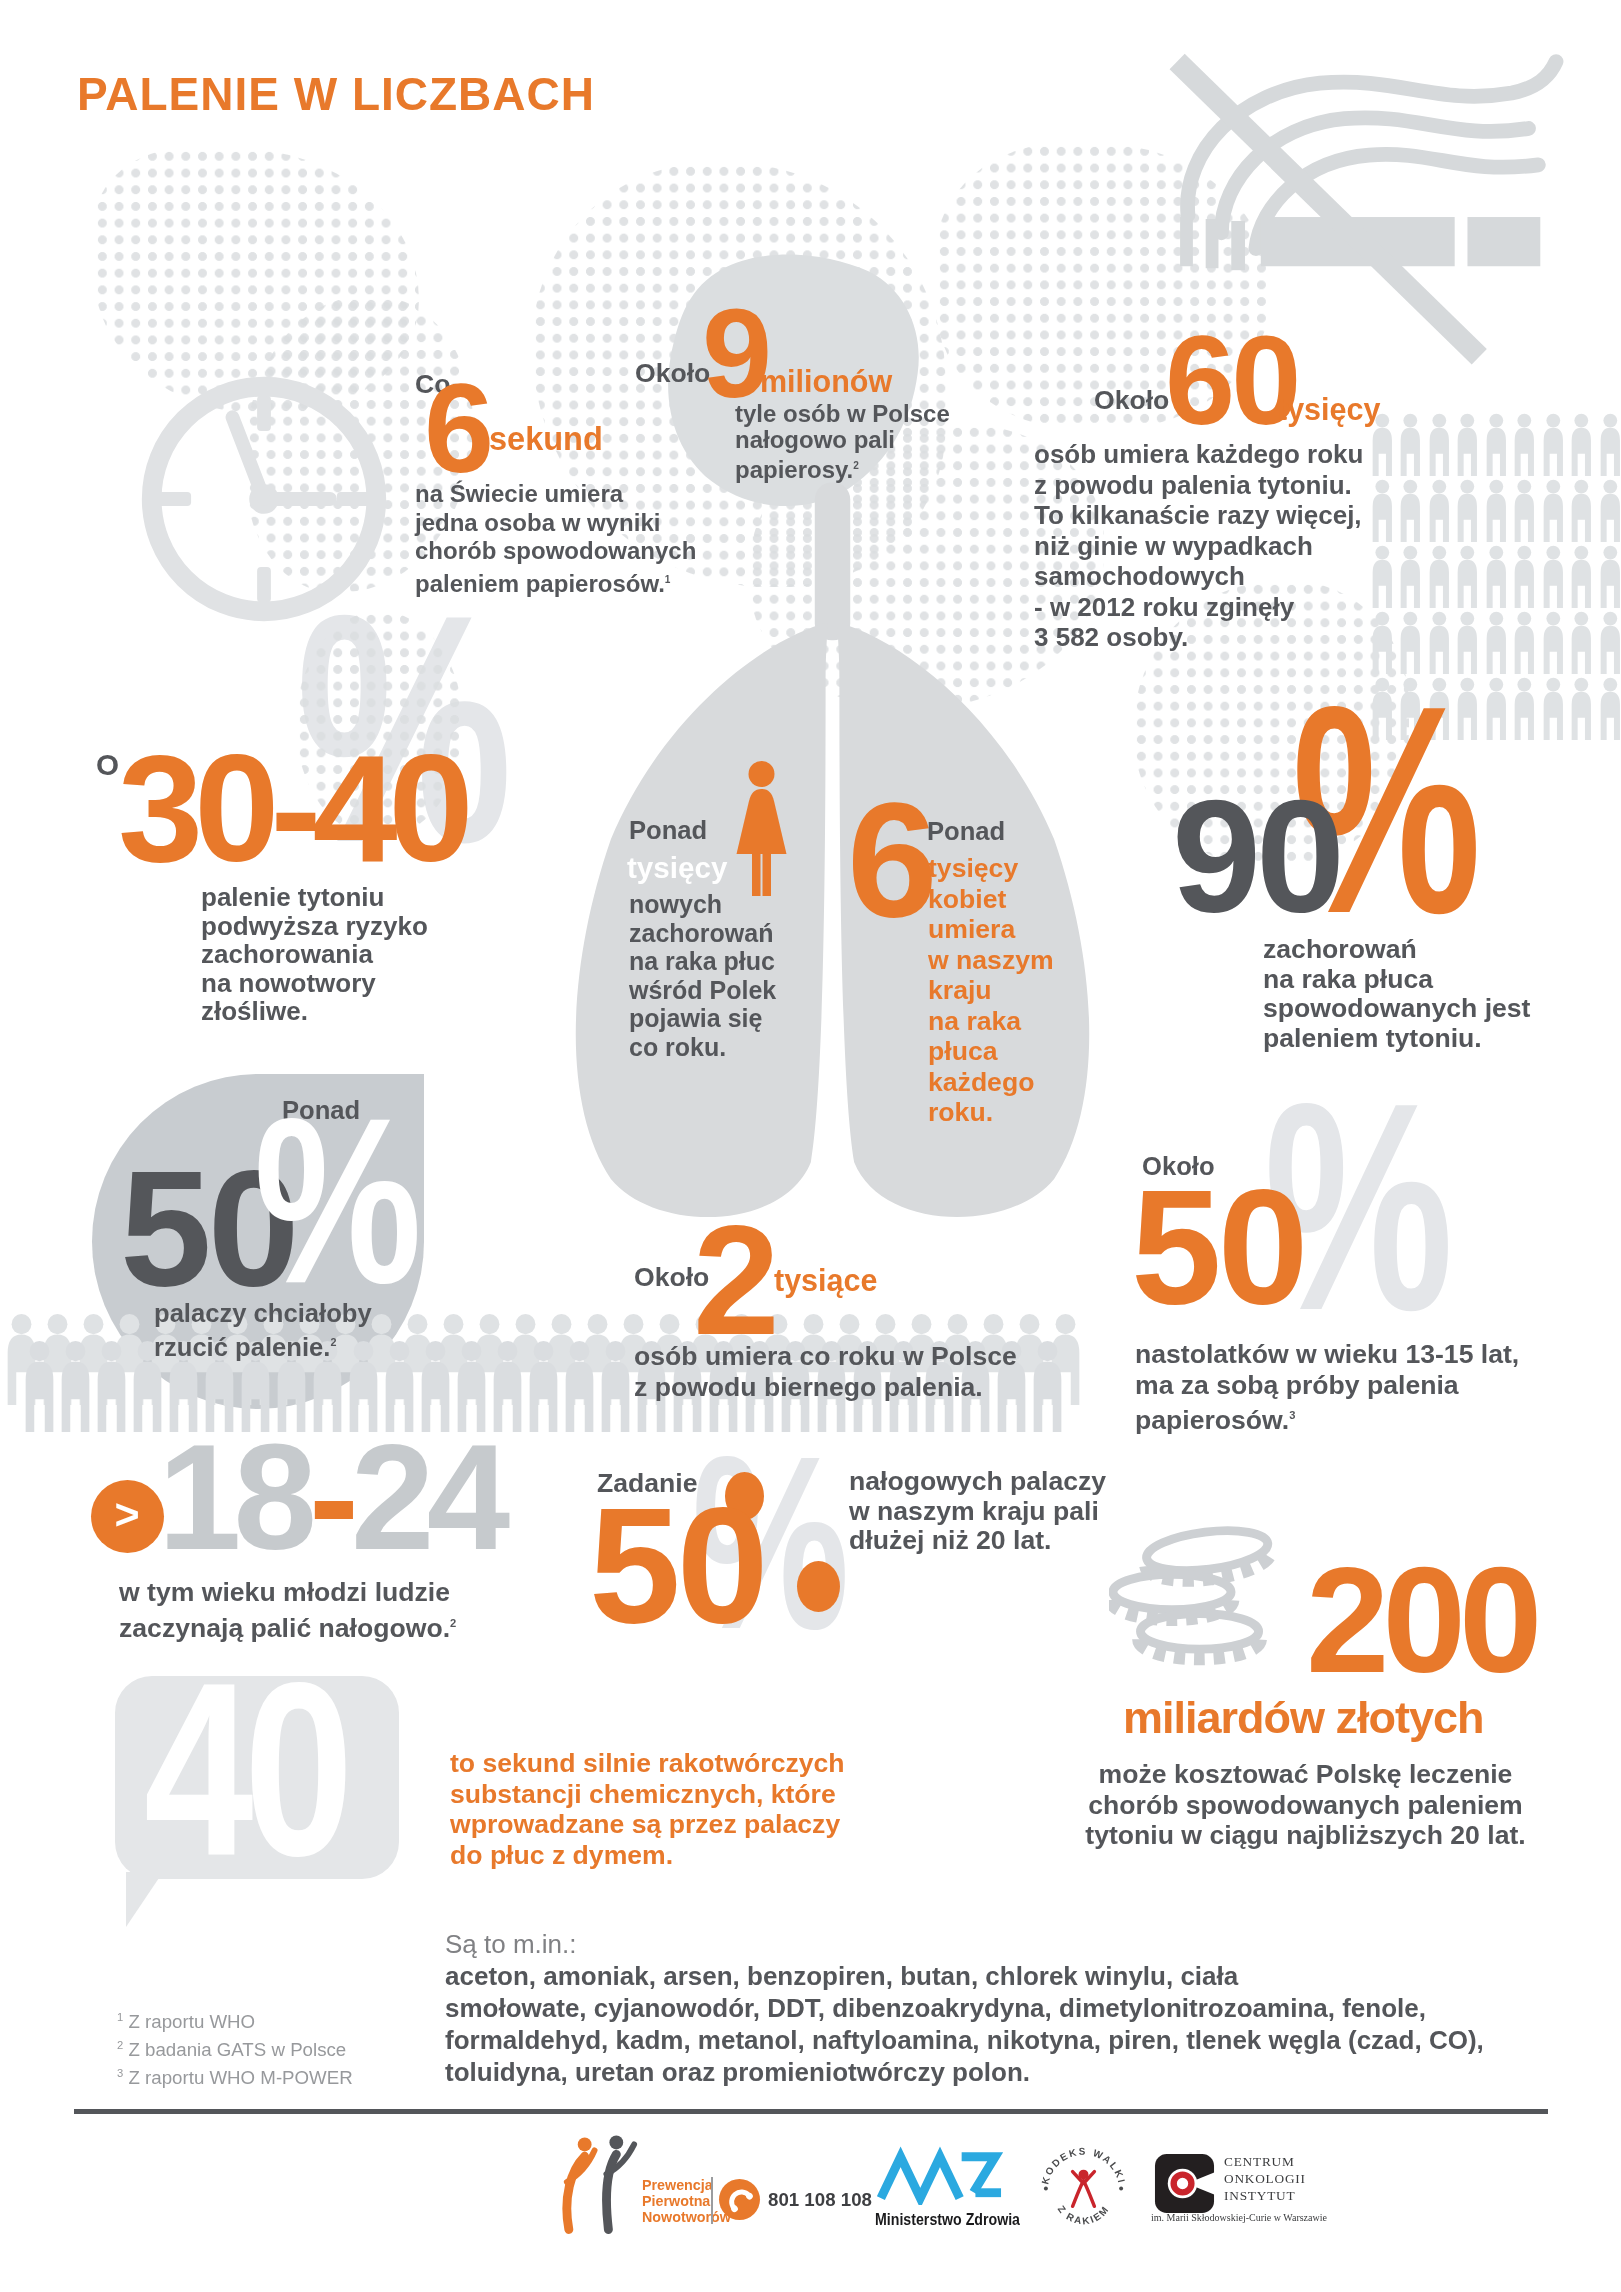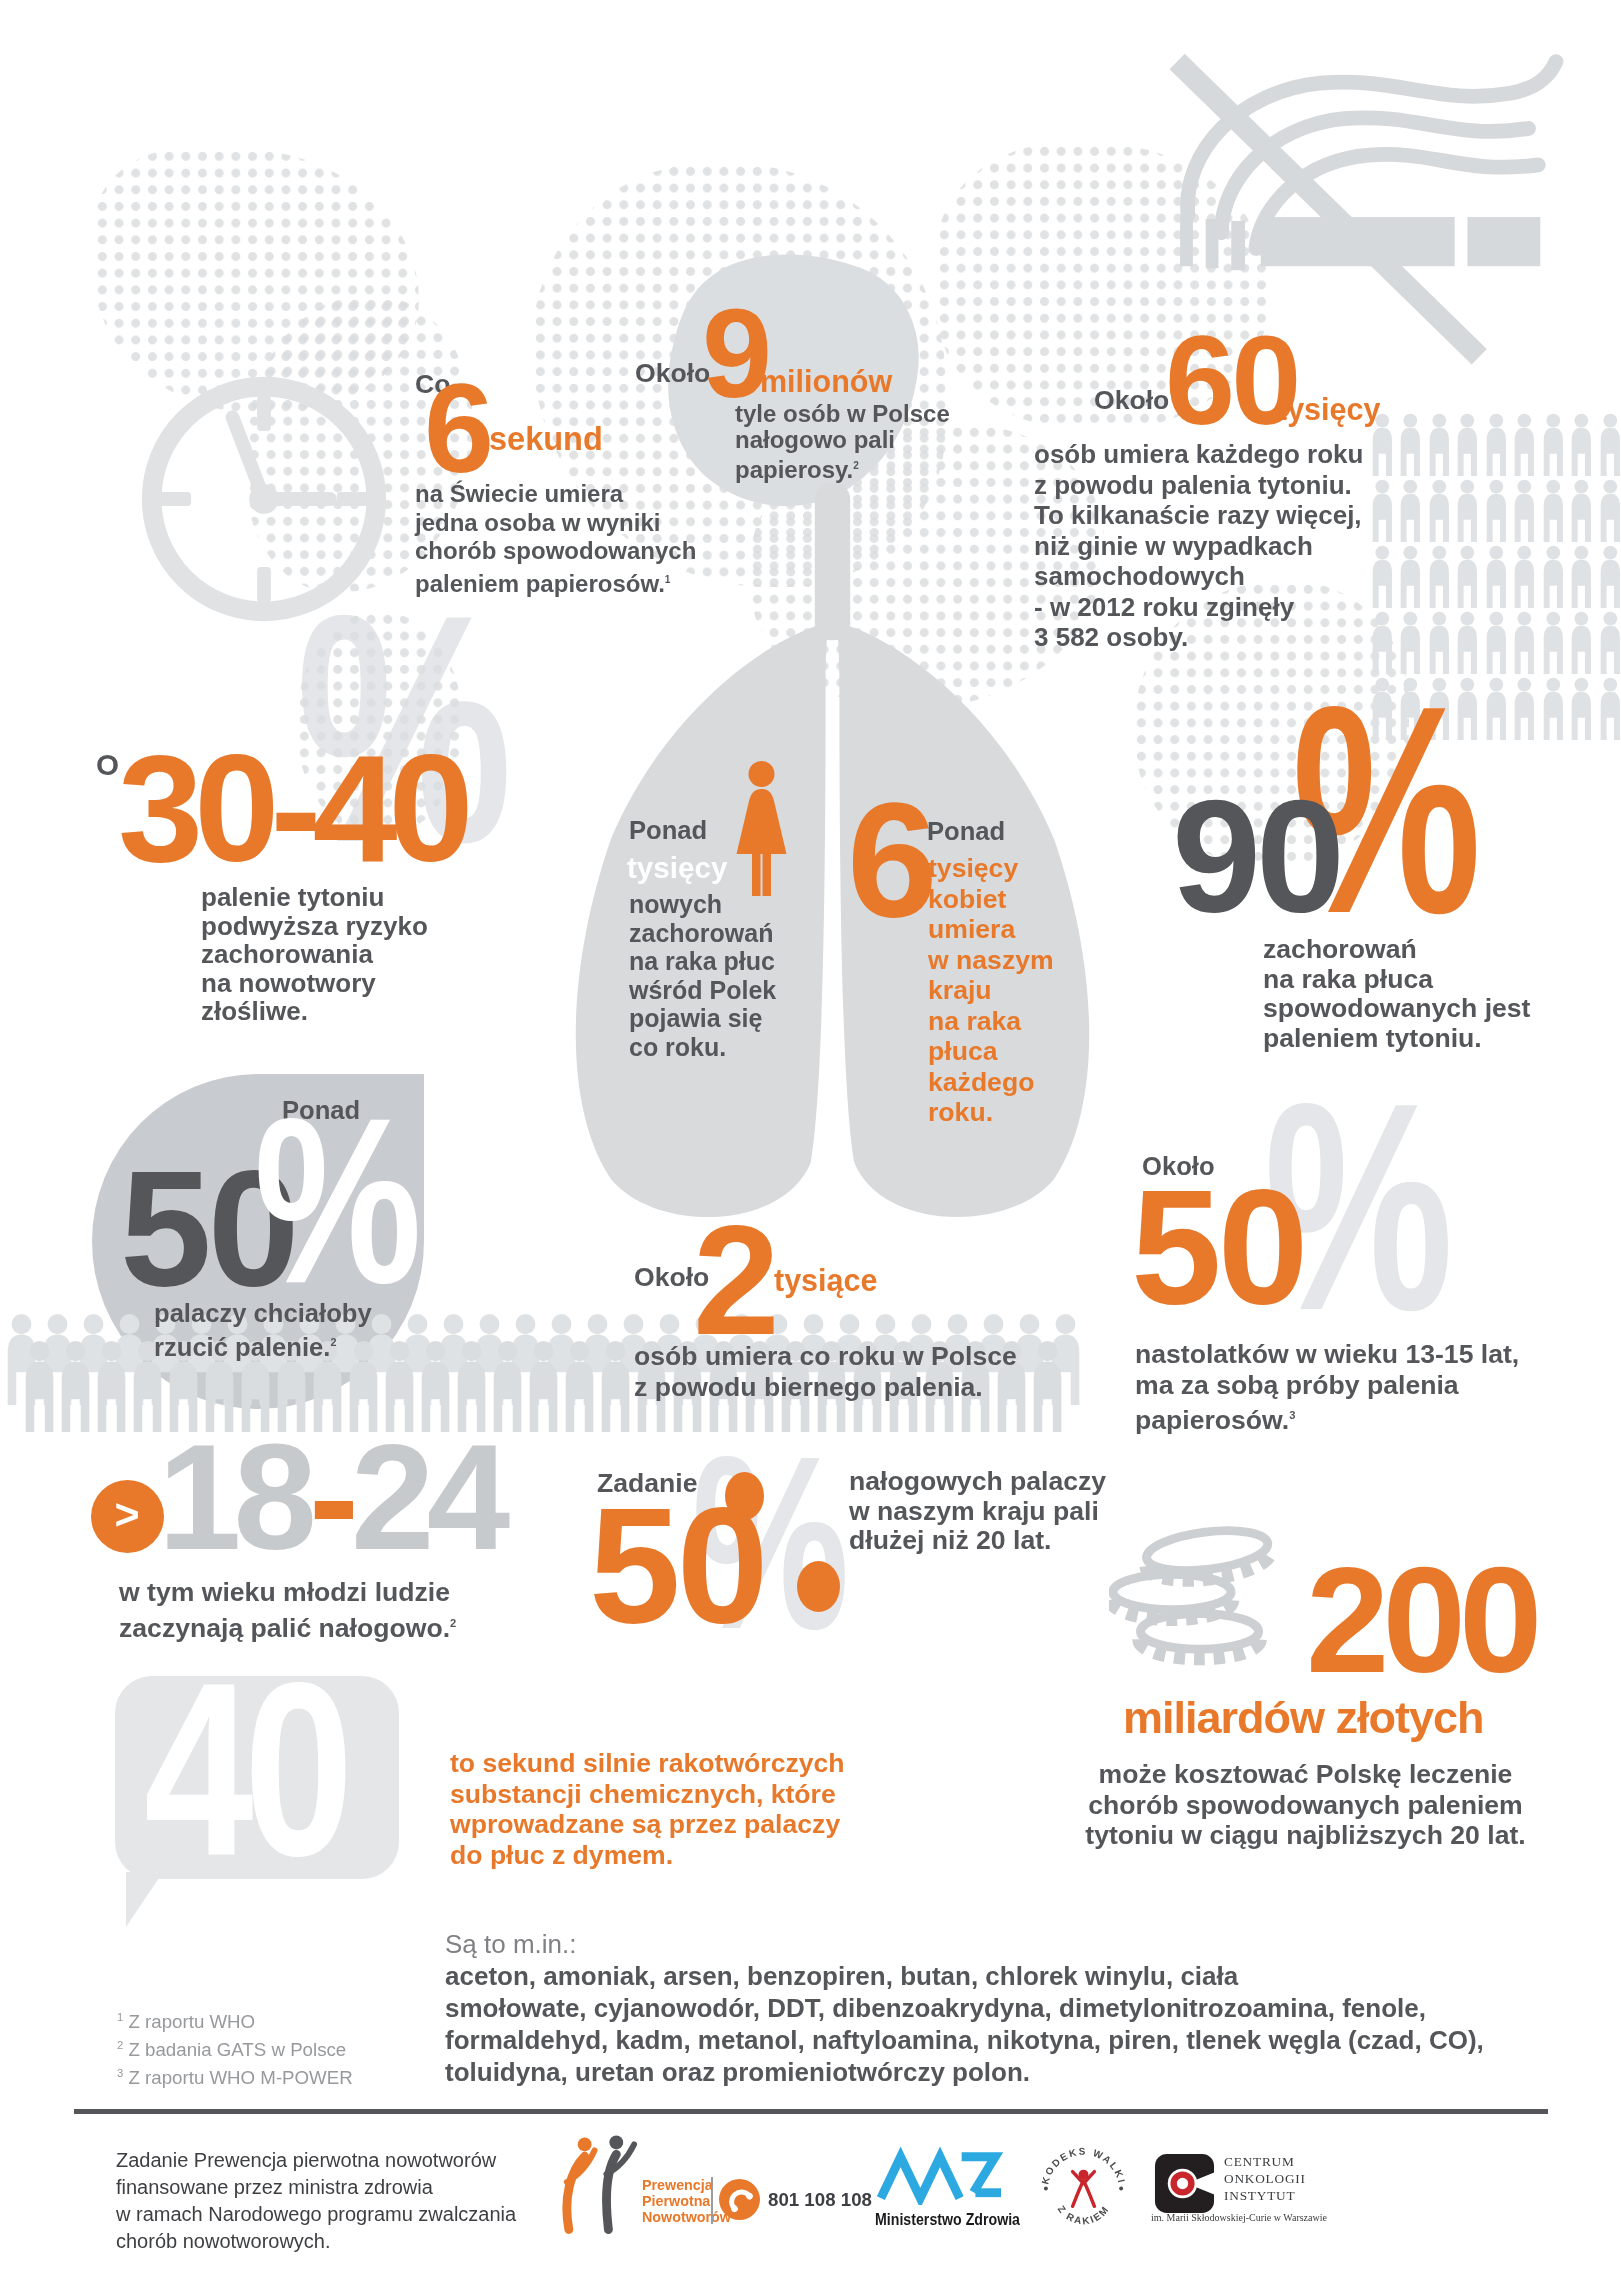--- a/index.html
+++ b/index.html
@@ -423,20 +423,21 @@
         <use href="#person"></use>
       </svg>
       <svg width="35" height="92" viewBox="0 0 24 62" preserveAspectRatio="none" style="fill:#DADDE0">
         <use href="#person"></use>
       </svg>
       <svg width="35" height="92" viewBox="0 0 24 62" preserveAspectRatio="none" style="fill:#DADDE0">
         <use href="#person"></use>
       </svg>
     </div>
 
+  <h1 class="abs b orange" style="left:77px;top:67px;font-size:46px;letter-spacing:1px">PALENIE W LICZBACH</h1>
 
   <div>
     <span class="abs lead dark" style="left:415px;top:371px;font-size:26.6px">Co</span>
     <span class="abs num orange" style="left:424px;top:366px;font-size:126px">6</span>
     <span class="abs b orange" style="left:489px;top:421px;font-size:32.5px">sekund</span>
     <p class="abs txt dark" style="left:415px;top:480px;font-size:24px;line-height:28.6px"><span>na Świecie umiera
 jedna osoba w wyniki
 chorób spowodowanych
 paleniem papierosów.</span><sup class="fn">1</sup></p>
   </div>
@@ -584,24 +585,20 @@
   </p>
 
   <div class="abs" style="left:117px;top:2006px;font-size:18.7px;line-height:22.7px;color:var(--foot,#97999C)">
     <p><sup style="font-size:.6em">1</sup> <span>Z raportu WHO</span></p>
     <p><sup style="font-size:.6em">2</sup> <span>Z badania GATS w Polsce</span></p>
     <p><sup style="font-size:.6em">3</sup> <span>Z raportu WHO M-POWER</span></p>
   </div>
 
   <div class="abs" style="left:74px;top:2109px;width:1474px;height:4.9px;background:var(--dark,#54565A)"></div>
 
-  <p class="abs pre" style="left:116px;top:2147px;font-size:20px;line-height:27px;color:var(--ink,#3E3F42)">Zadanie Prewencja pierwotna nowotworów
-finansowane przez ministra zdrowia
-w ramach Narodowego programu zwalczania
-chorób nowotworowych.</p>
 
   <svg class="abs" style="left:555px;top:2134px" width="87" height="100" viewBox="0 0 88 100">
     <g fill="none" stroke-linecap="round">
       <circle cx="30" cy="10" r="7" fill="var(--orange,#E8792B)" stroke="none"></circle>
       <path d="M14,96 C8,64 16,36 30,22" stroke="var(--orange,#E8792B)" stroke-width="9"></path>
       <path d="M12,48 C26,40 34,30 40,16" stroke="var(--orange,#E8792B)" stroke-width="6"></path>
       <circle cx="62" cy="8" r="7" fill="var(--dark,#54565A)" stroke="none"></circle>
       <path d="M54,96 C50,62 52,36 62,20" stroke="var(--dark,#54565A)" stroke-width="9"></path>
       <path d="M52,40 C64,34 74,22 80,10" stroke="var(--dark,#54565A)" stroke-width="6"></path>
     </g>

